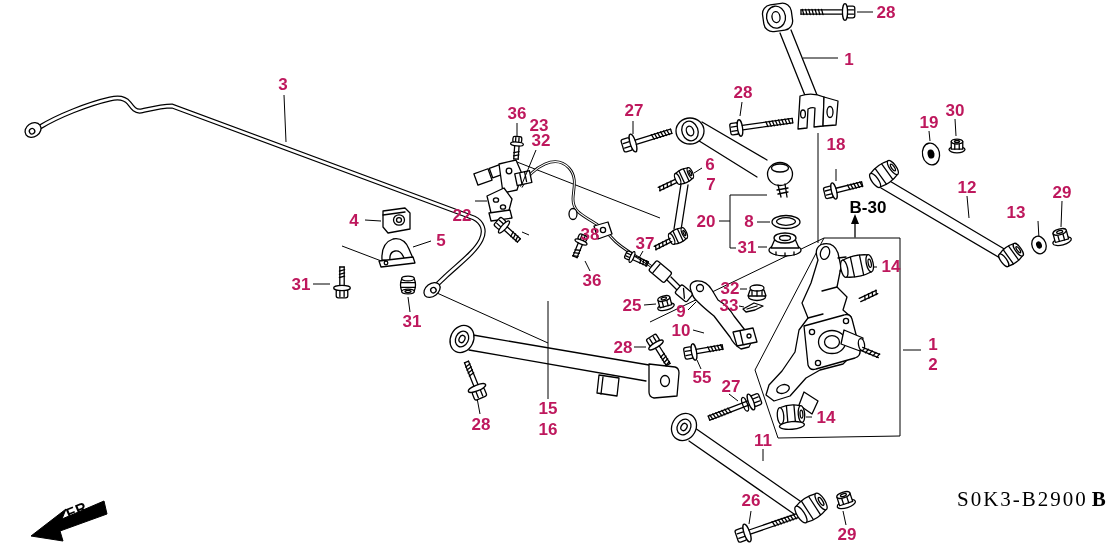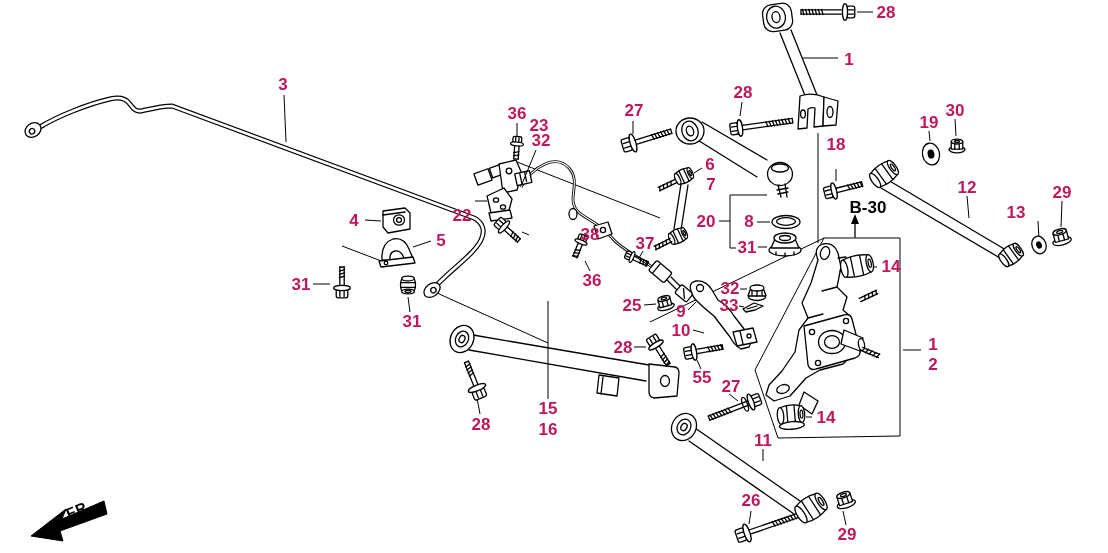--- a/index.html
+++ b/index.html
@@ -639,13 +639,14 @@
       <span class="callout" style="left: 747px; top: 247px;">31</span>
       <span class="callout" style="left: 730px; top: 288px;">32</span>
       <span class="callout" style="left: 729px; top: 305px;">33</span>
       <span class="callout" style="left: 548px; top: 408px;">15</span>
       <span class="callout" style="left: 548px; top: 429px;">16</span>
       <span class="callout" style="left: 481px; top: 424px;">28</span>
     </div>
 
   <div id="ref-label" style="left:868px;top:208px">B-30</div>
   <div id="fr-label" style="left:79px;top:509px">FR.</div>
+  <div id="diagram-code" style="left:957px;top:487px"><span>S0K3-B2900</span><b>B</b></div>
 </div>
 
 </body></html>

